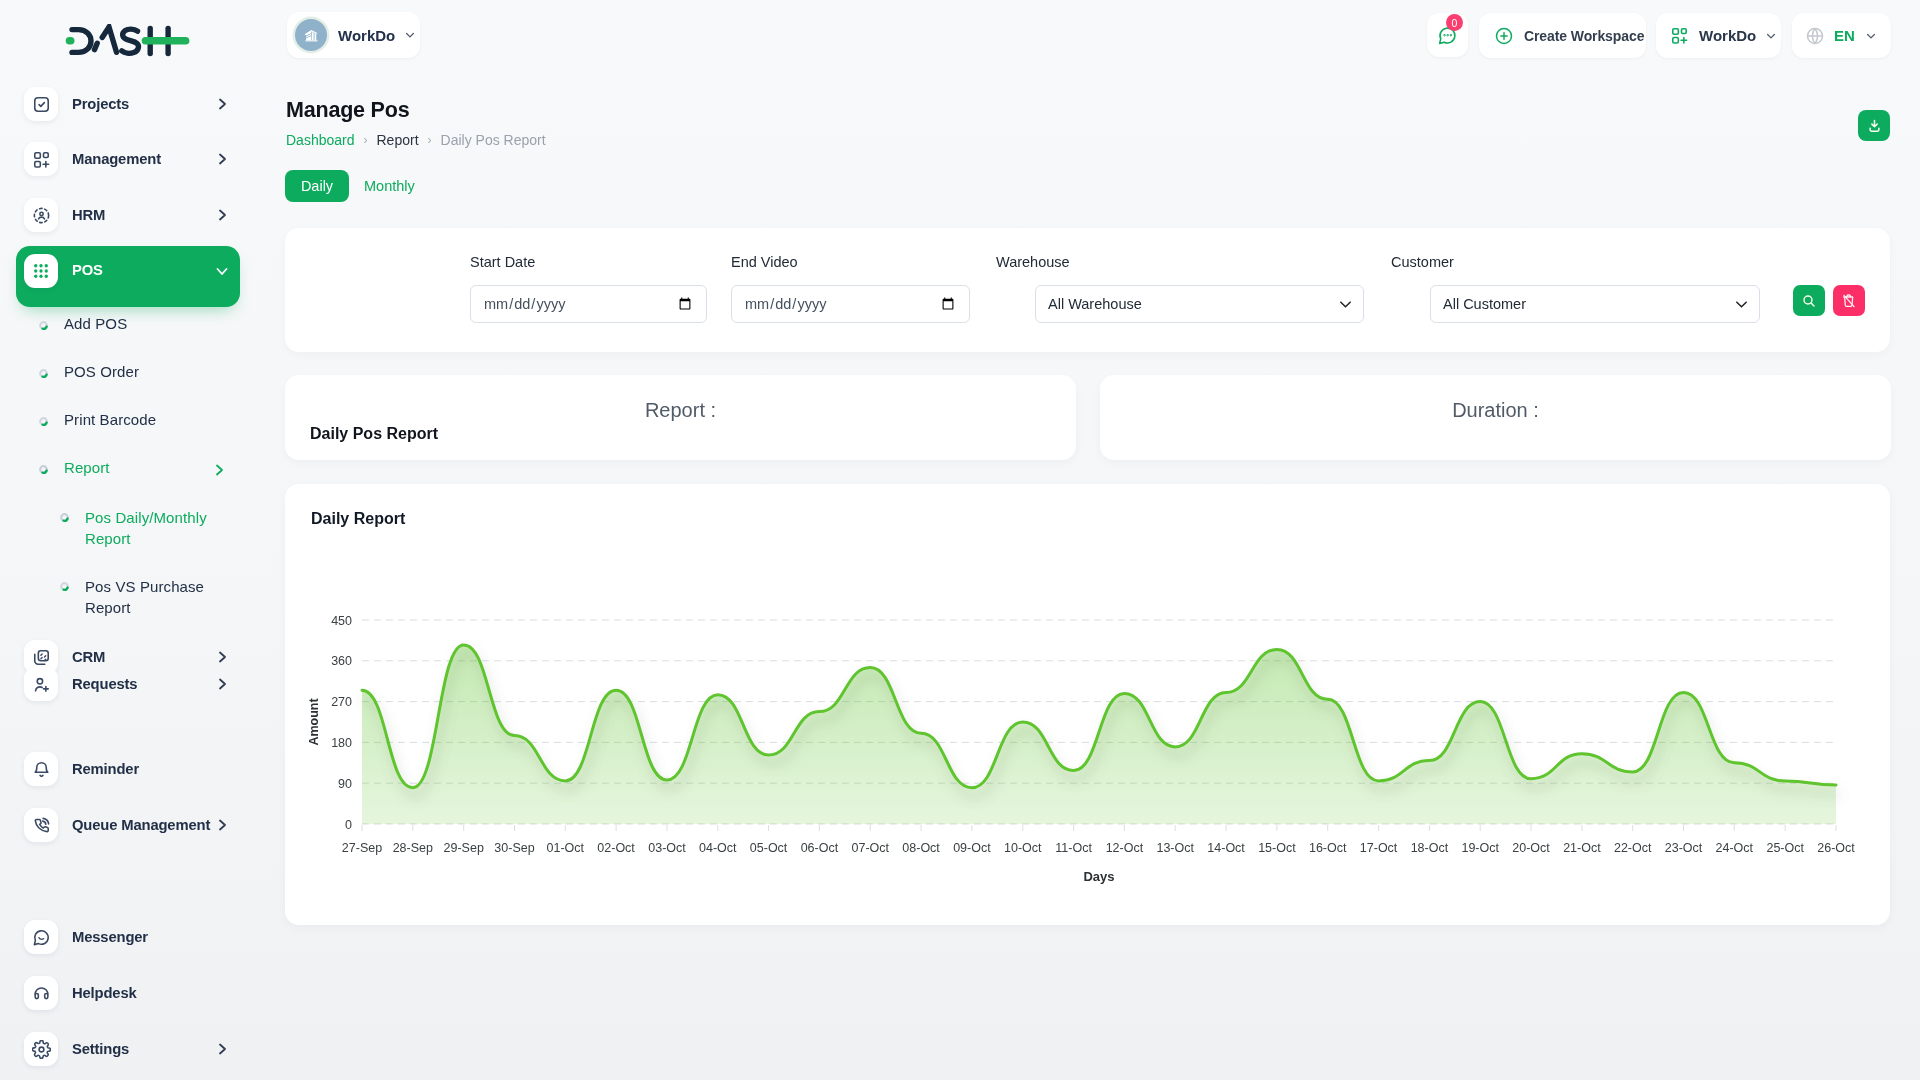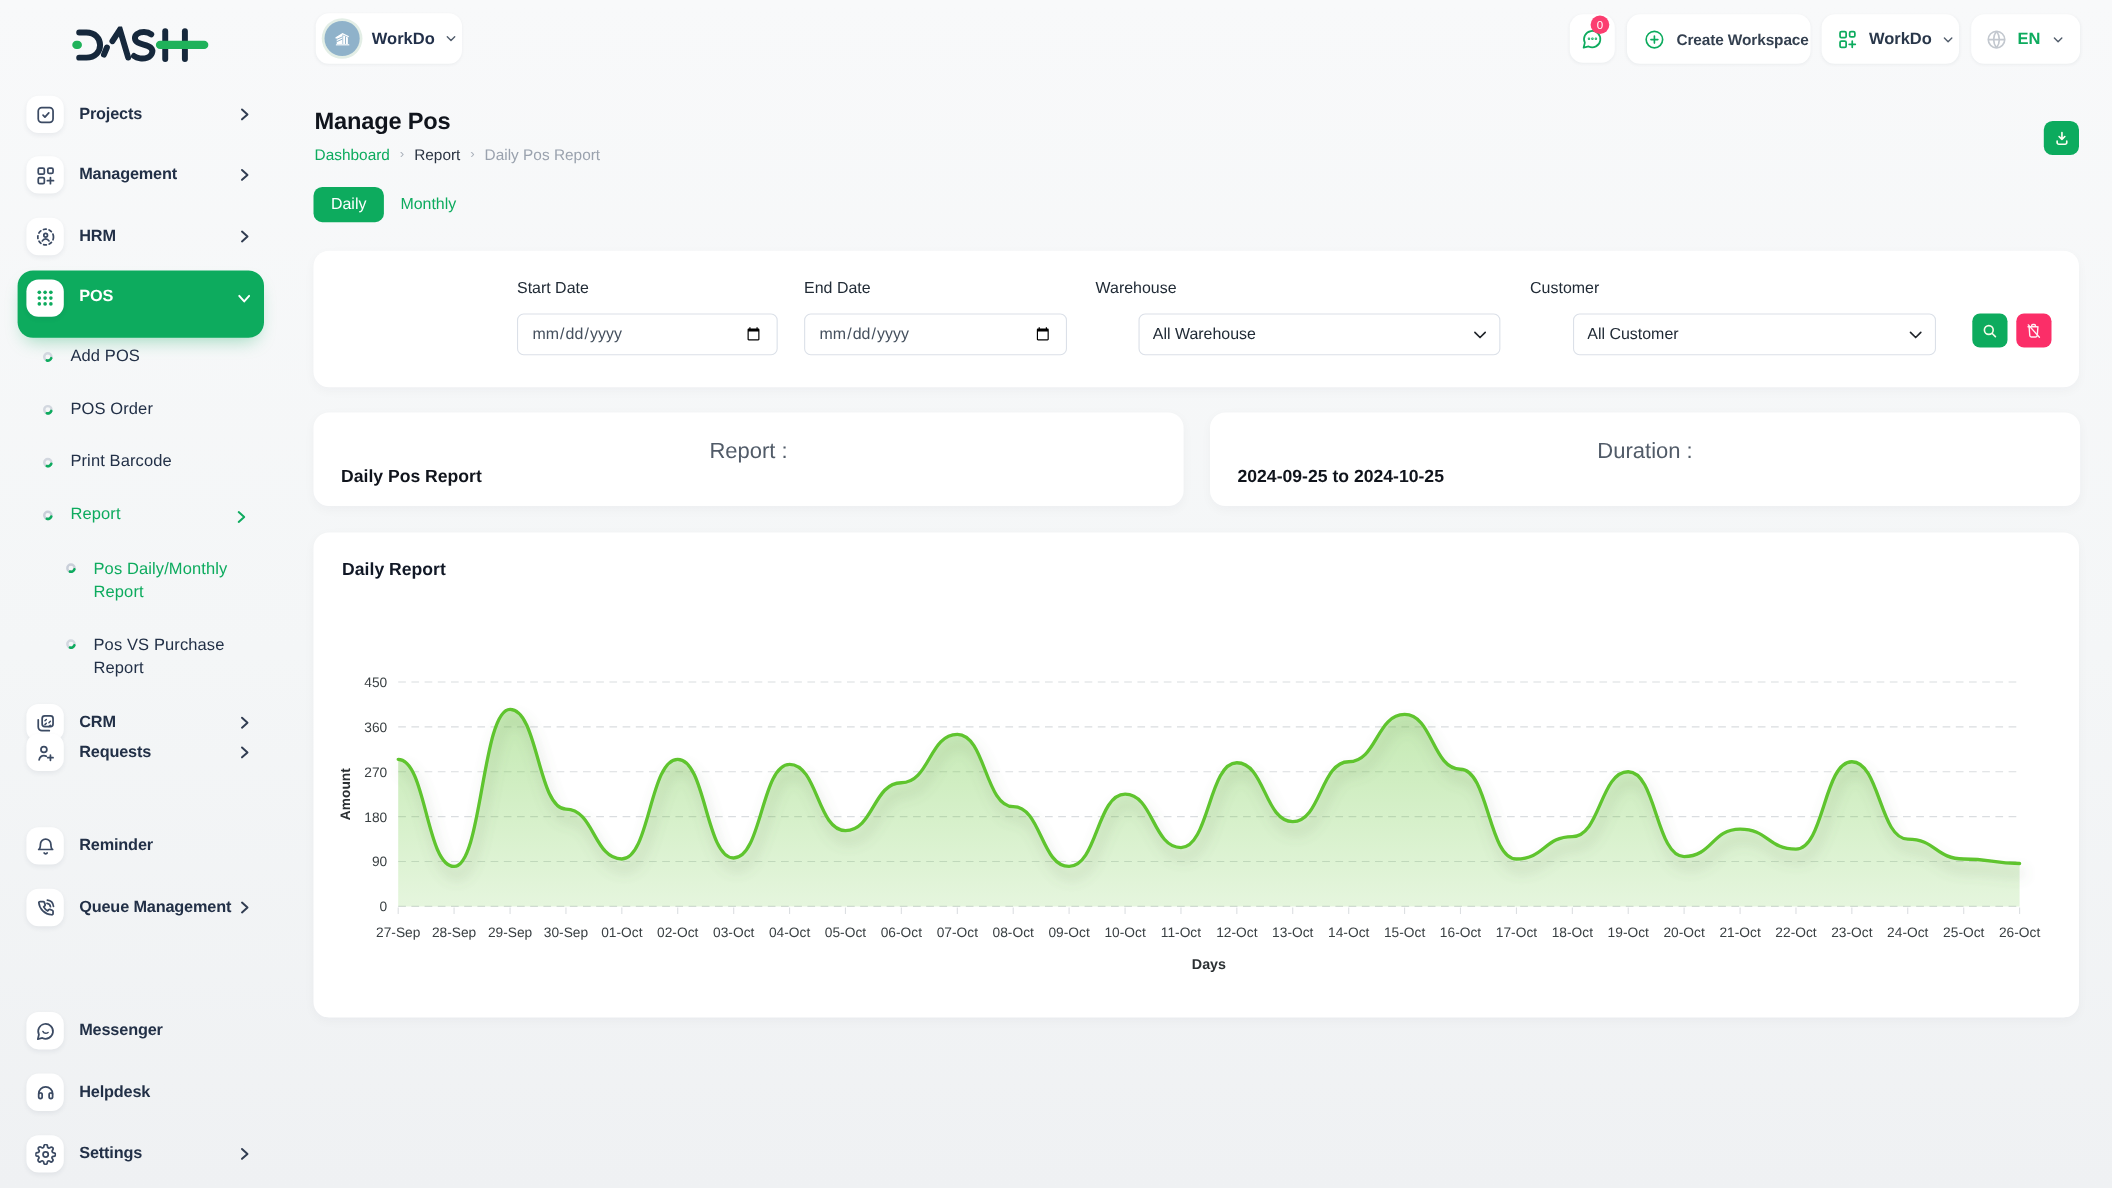--- a/index.html
+++ b/index.html
@@ -341,21 +341,21 @@
       <path d="M12 4v10m0 0 4.2-4.2M12 14 7.8 9.8"></path>
       <path d="M5 16.5v2A2.5 2.5 0 0 0 7.5 21h9a2.5 2.5 0 0 0 2.5-2.5v-2"></path>
     </svg>
   </div>
 
 <div class="tab-daily">Daily</div>
 <div class="tab-monthly">Monthly</div>
 
 <div class="card" style="left:285px;top:228px;width:1605px;height:124px;"></div>
 <span class="flabel" style="left:470px;">Start Date</span>
-<span class="flabel" style="left:731px;">End Date</span>
+<span class="flabel" style="left:731px;">End Video</span>
 <span class="flabel" style="left:996px;">Warehouse</span>
 <span class="flabel" style="left:1391px;">Customer</span>
 <input class="finput" type="date" style="left: 470px; width: 237px;">
 <input class="finput" type="date" style="left: 731px; width: 239px;">
 <div class="fsel" style="left:996px;width:368px;"><select><option>All Warehouse</option></select><svg width="15" height="15" viewBox="0 0 16 16" fill="none" stroke="#20242a" stroke-width="1.6" stroke-linecap="round" stroke-linejoin="round">
       <path d="m3 5.5 5 5 5-5"></path>
     </svg></div>
 <div class="fsel" style="left:1391px;width:369px;"><select><option>All Customer</option></select><svg width="15" height="15" viewBox="0 0 16 16" fill="none" stroke="#20242a" stroke-width="1.6" stroke-linecap="round" stroke-linejoin="round">
       <path d="m3 5.5 5 5 5-5"></path>
     </svg></div>
@@ -371,21 +371,20 @@
       <path d="m4.5 3.5 15 17"></path>
     </svg>
   </div>
 
 <div class="card" style="left:285px;top:375px;width:791px;height:85px;padding:24px 25px;">
   <div class="info-label">Report :</div>
   <div class="info-val">Daily Pos Report</div>
 </div>
 <div class="card" style="left:1100px;top:375px;width:791px;height:85px;padding:24px 25px;">
   <div class="info-label">Duration :</div>
-  <div class="info-val">2024-09-25 to 2024-10-25</div>
 </div>
 
 <div class="card" style="left:285px;top:484px;width:1605px;height:441px;"></div>
 <div style="position:absolute;left:311px;top:510px;font-size:16px;font-weight:700;color:#111826;">Daily Report</div>
 <svg style="position:absolute;left:285px;top:484px;" width="1605" height="441" viewBox="0 0 1605 441">
   <defs>
     <linearGradient id="ag" x1="0" y1="136" x2="0" y2="340" gradientUnits="userSpaceOnUse">
       <stop offset="0" stop-color="#5ec42e" stop-opacity="0.40"></stop>
       <stop offset="1" stop-color="#5ec42e" stop-opacity="0.16"></stop>
     </linearGradient>

